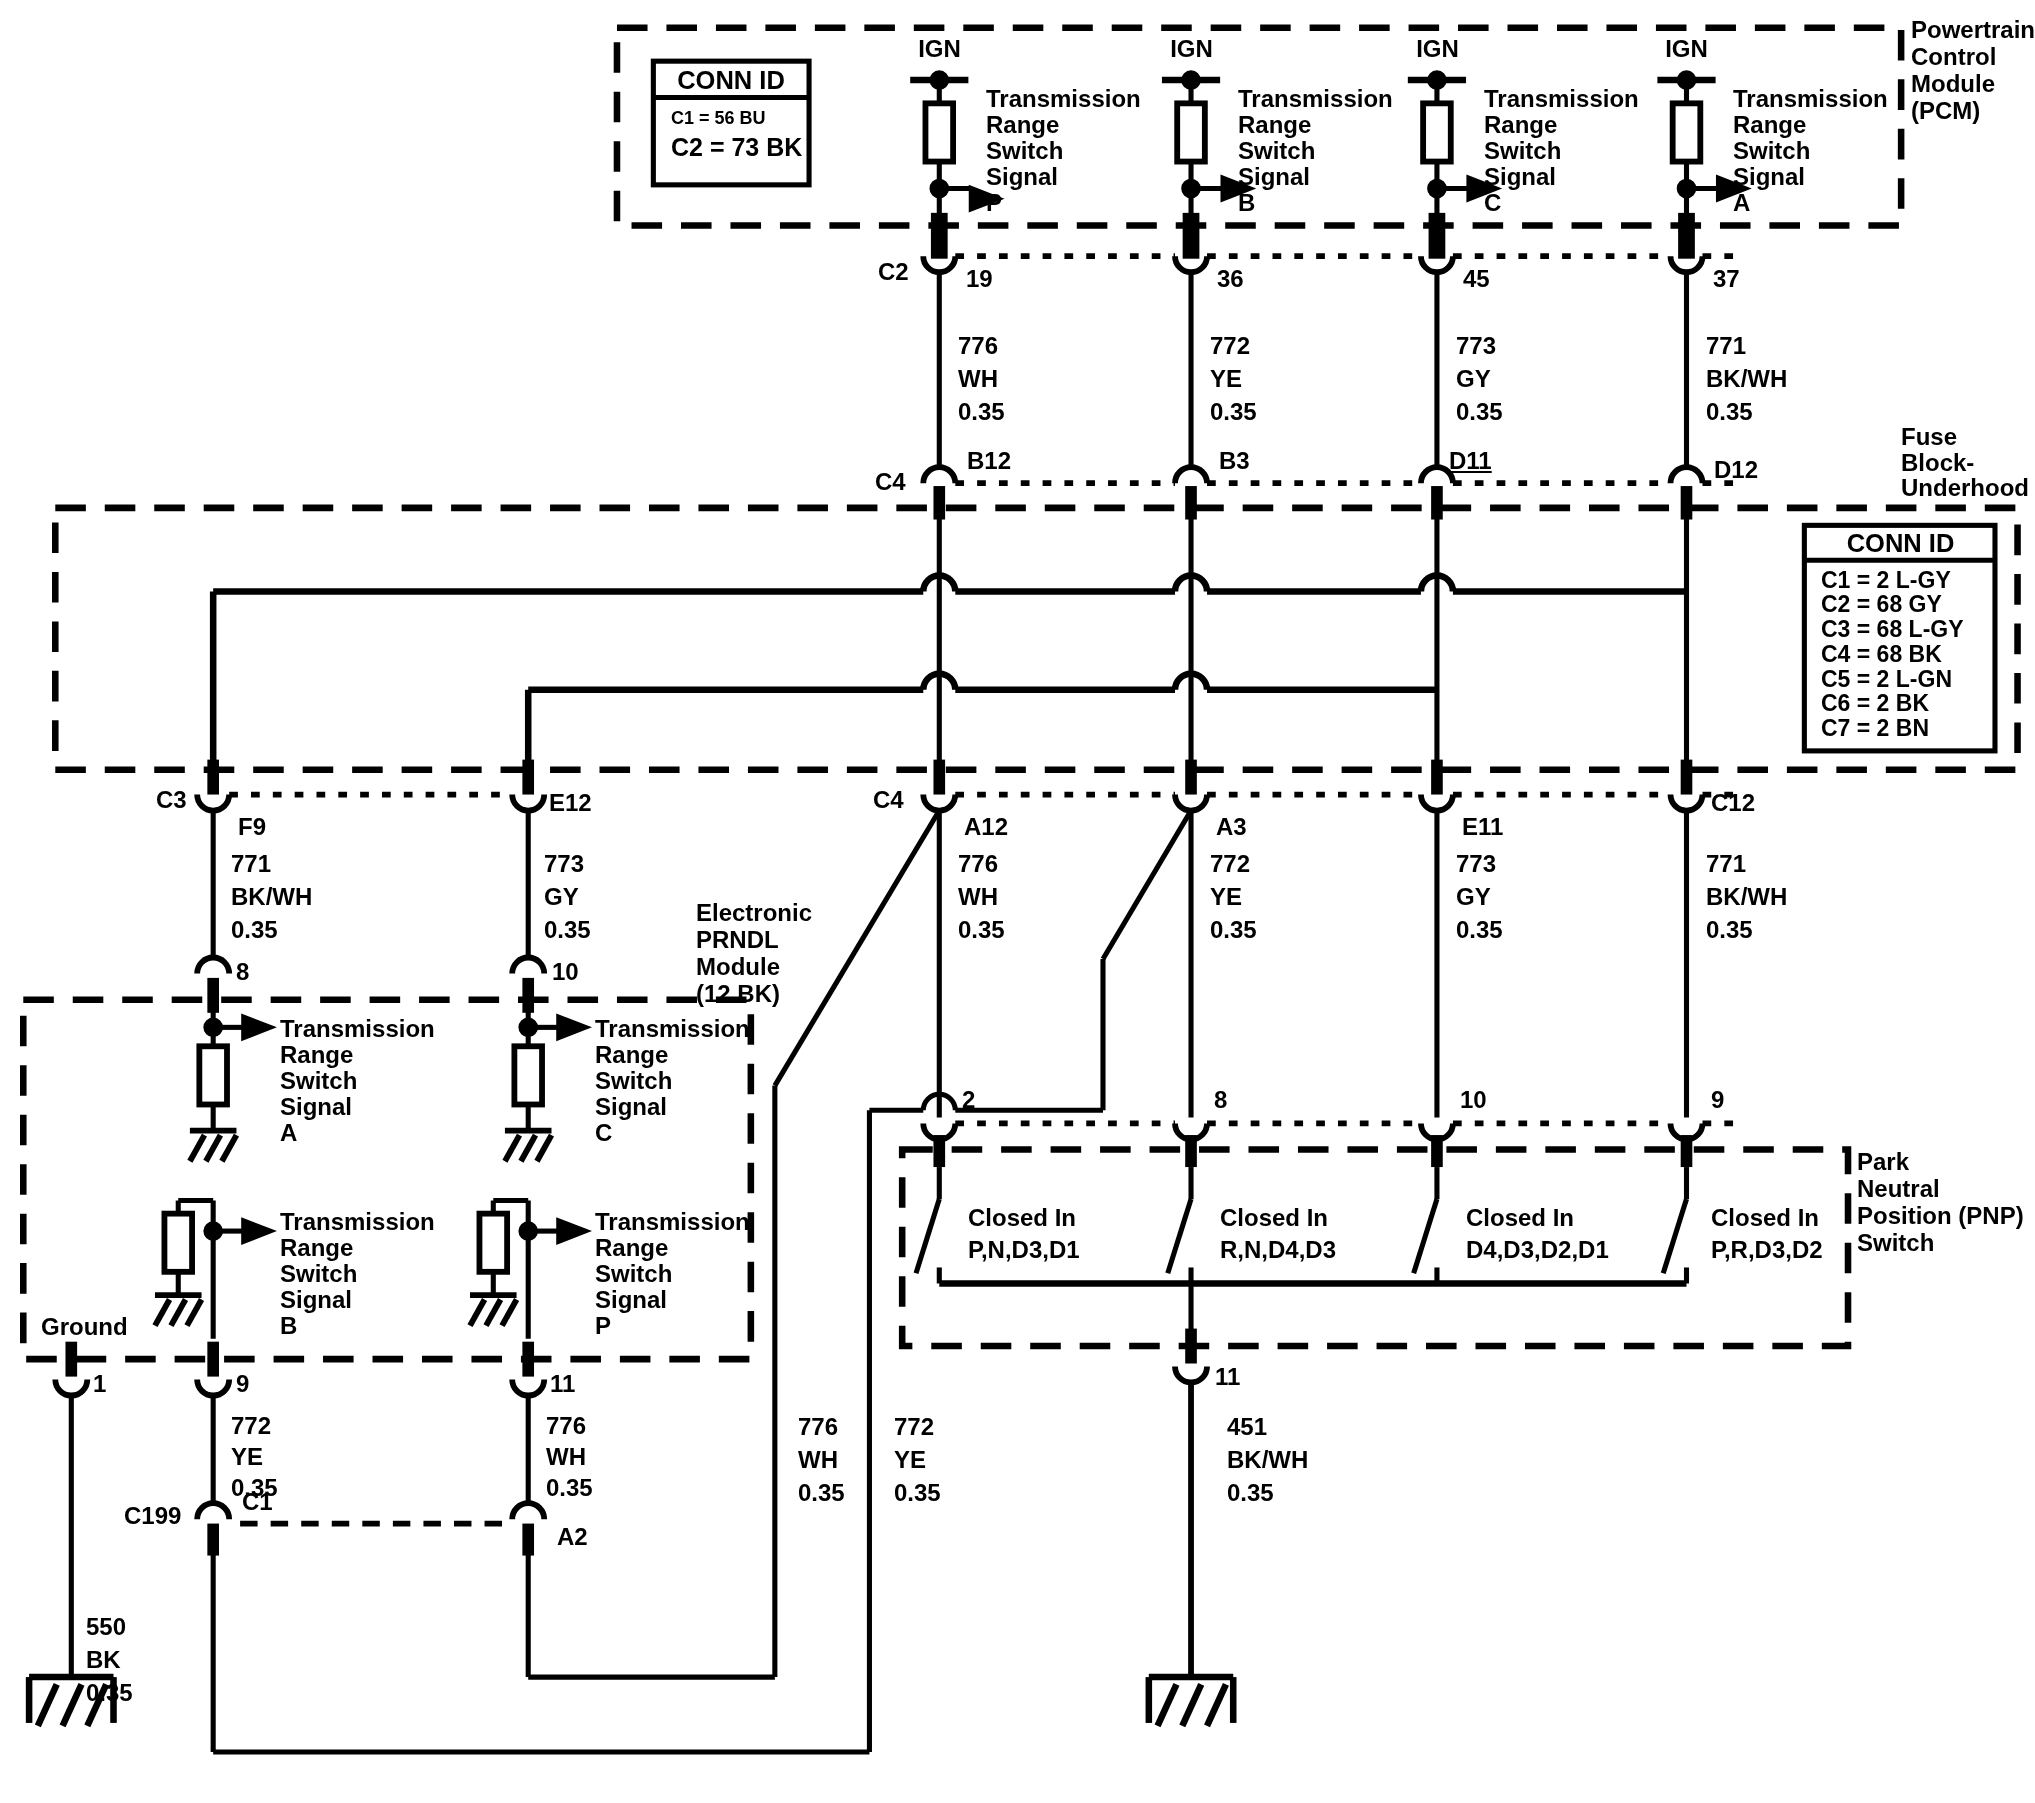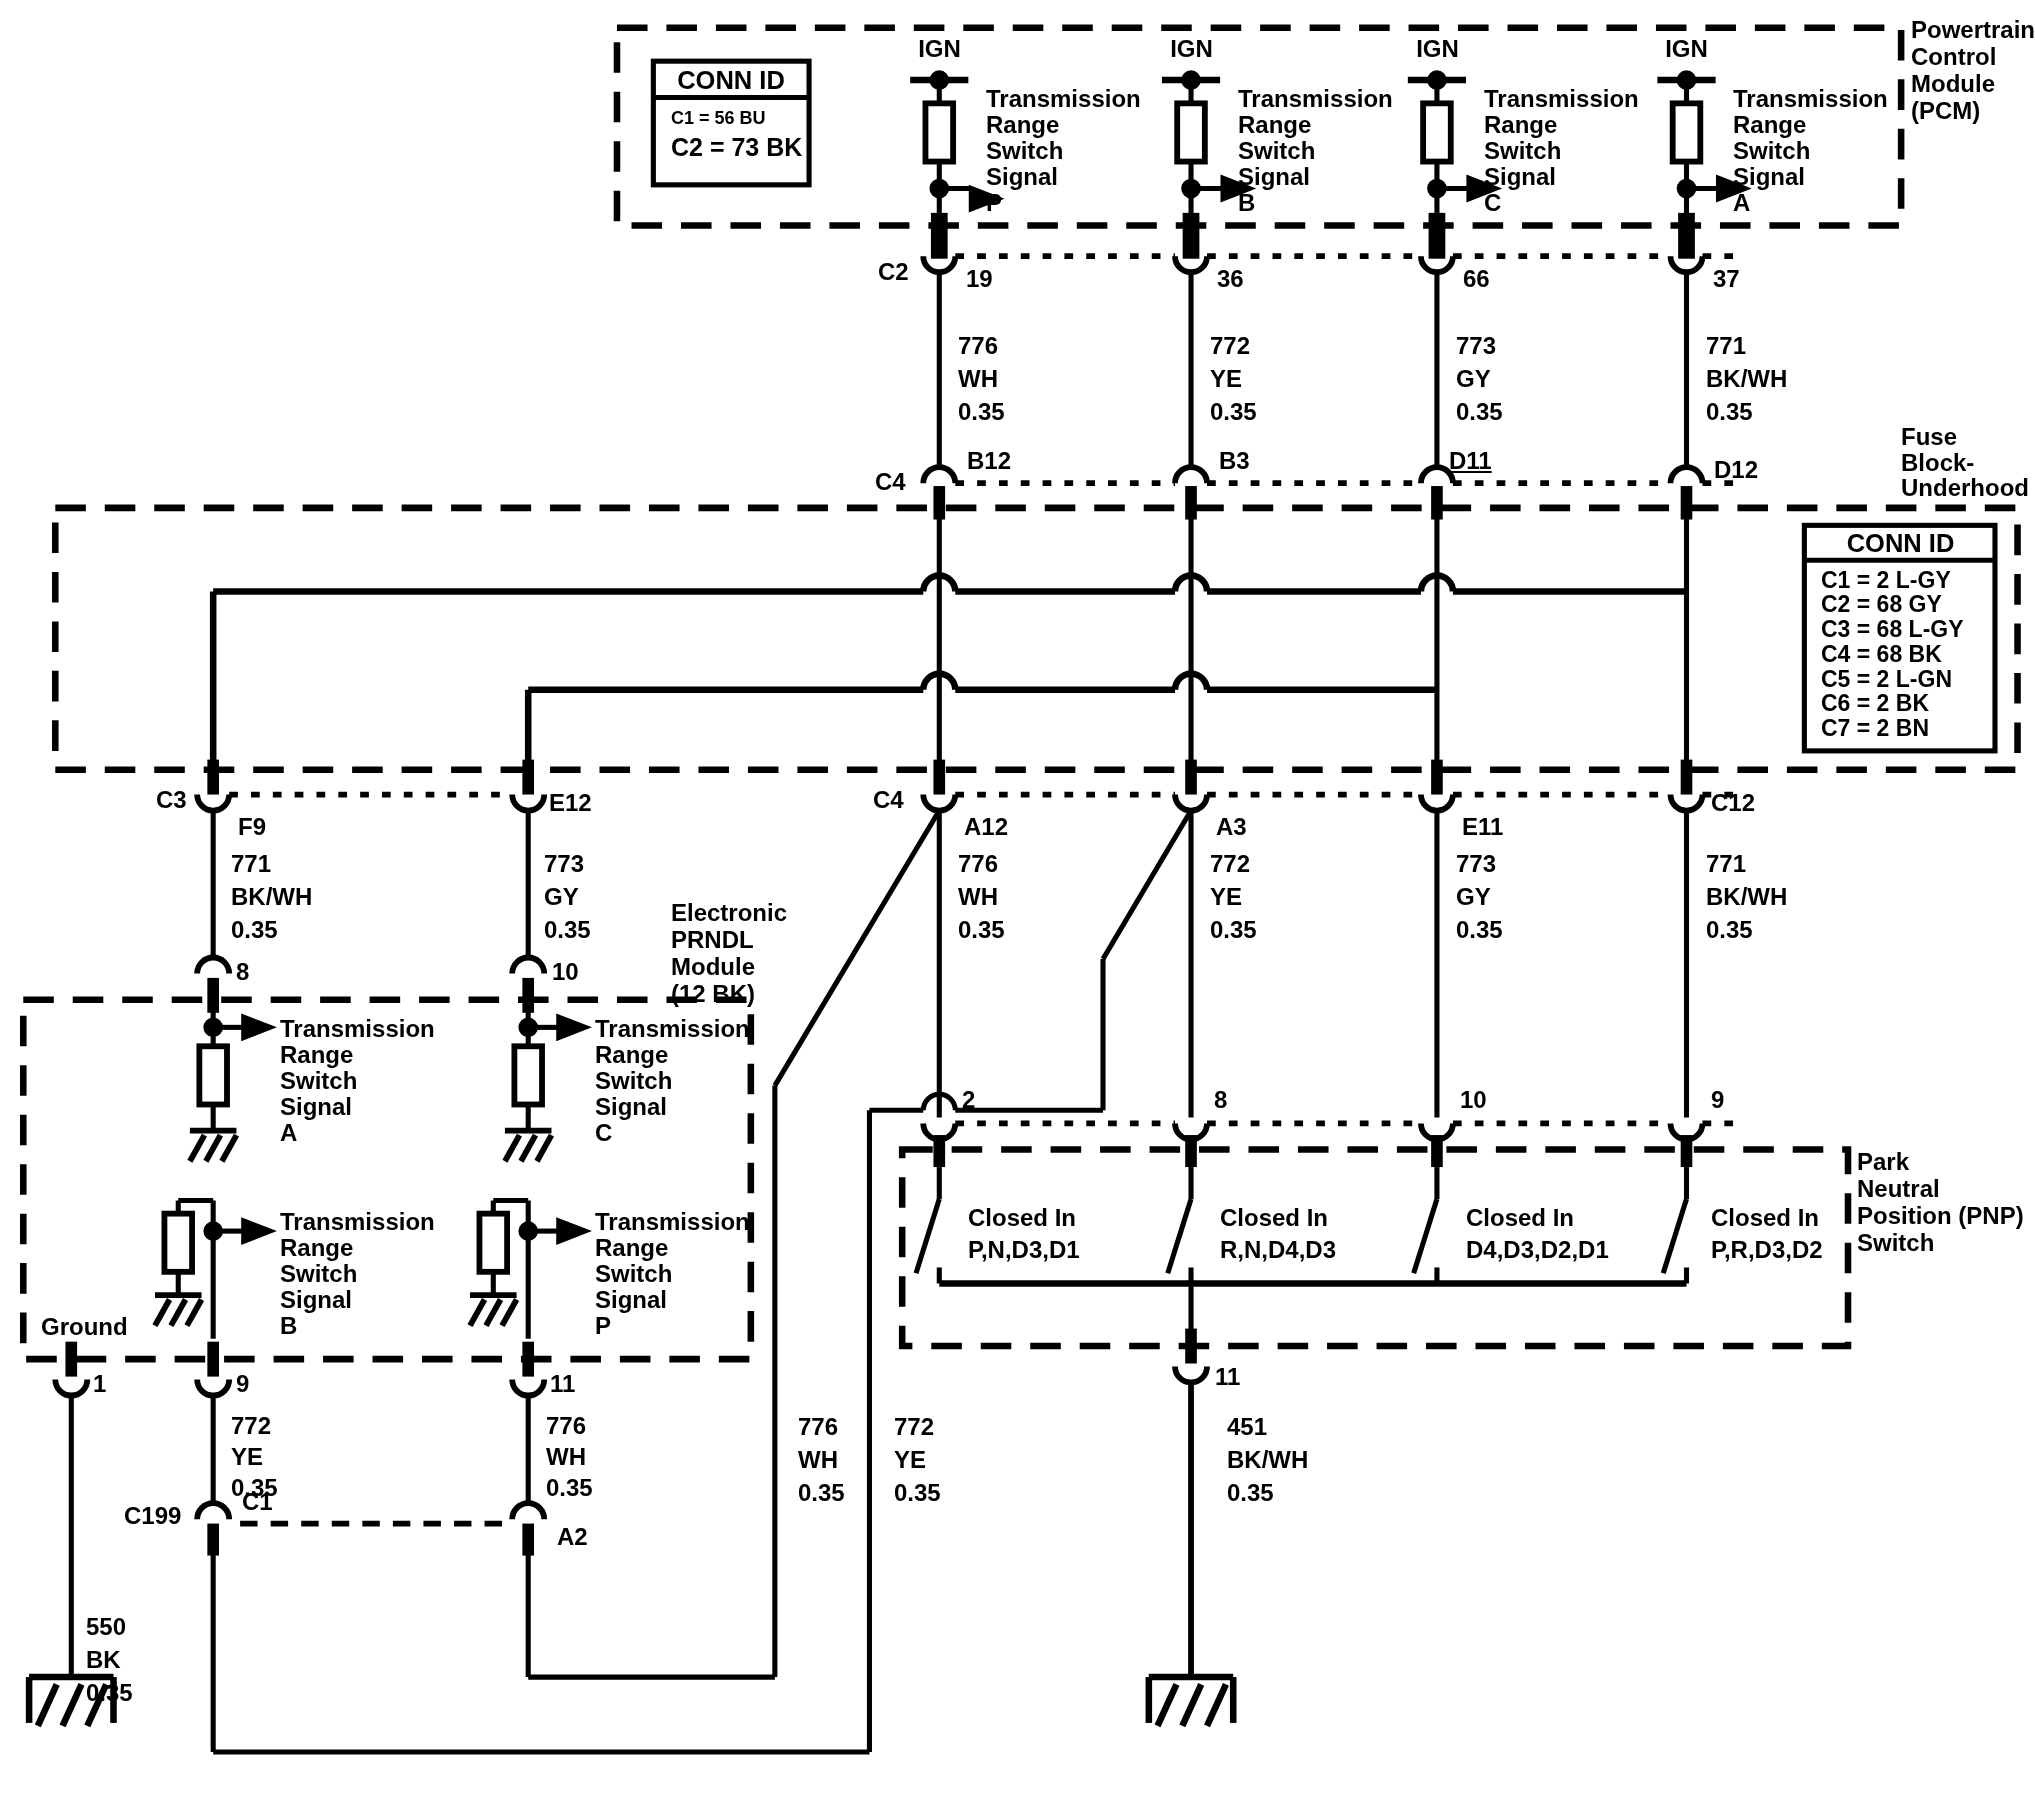--- a/index.html
+++ b/index.html
@@ -381,21 +381,21 @@
 <div class="lbl modlbl" style="left:1911px;top:16px;">Powertrain
 Control
 Module
 (PCM)</div>
 <div class="lbl connid-title" style="left:653px;top:67px;width:156px;">CONN ID</div>
 <div class="lbl connid-row" style="left:671px;top:106px;font-size:18px;">C1 = 56 BU</div>
 <div class="lbl connid-row" style="left:671px;top:135px;font-size:25px;">C2 = 73 BK</div>
 <div class="lbl" style="left:878px;top:259px;">C2</div>
 <div class="lbl pin" style="left:966px;top:266px;">19</div>
 <div class="lbl pin" style="left:1217px;top:266px;">36</div>
-<div class="lbl pin" style="left:1463px;top:266px;">66</div>
+<div class="lbl pin" style="left:1463px;top:266px;">45</div>
 <div class="lbl pin" style="left:1713px;top:266px;">37</div>
 
 <div class="lbl wirelbl" style="left:958px;top:329px;">776
 WH
 0.35</div>
 <div class="lbl wirelbl" style="left:1210px;top:329px;">772
 YE
 0.35</div>
 <div class="lbl wirelbl" style="left:1456px;top:329px;">773
 GY
@@ -442,21 +442,21 @@
 <div class="lbl wirelbl" style="left:1210px;top:847px;">772
 YE
 0.35</div>
 <div class="lbl wirelbl" style="left:1456px;top:847px;">773
 GY
 0.35</div>
 <div class="lbl wirelbl" style="left:1706px;top:847px;">771
 BK/WH
 0.35</div>
 
-<div class="lbl modlbl" style="left:671px;top:899px;">Electronic
+<div class="lbl modlbl" style="left:696px;top:899px;">Electronic
 PRNDL
 Module
 (12 BK)</div>
 <div class="lbl pin" style="left:236px;top:959px;">8</div>
 <div class="lbl pin" style="left:552px;top:959px;">10</div>
 <div class="lbl" style="left:280px;top:1016px;">Transmission
 Range
 Switch
 Signal
 A</div>

